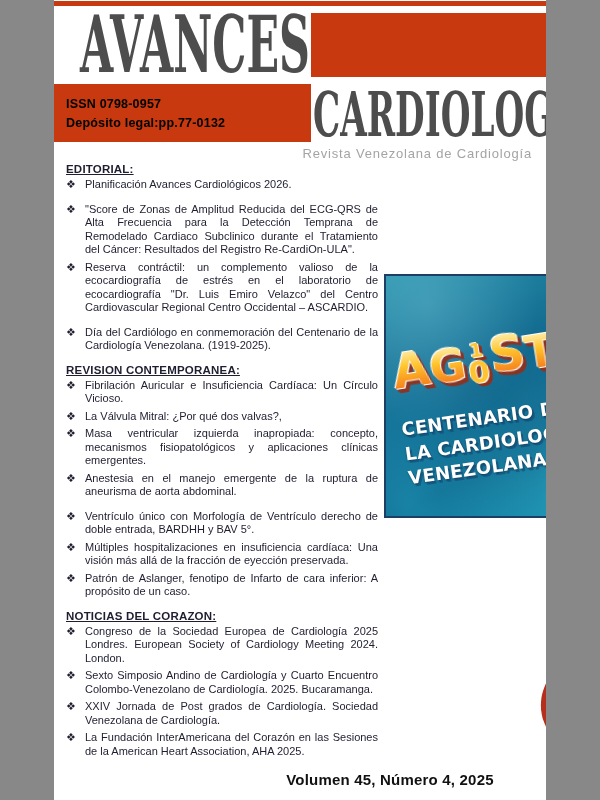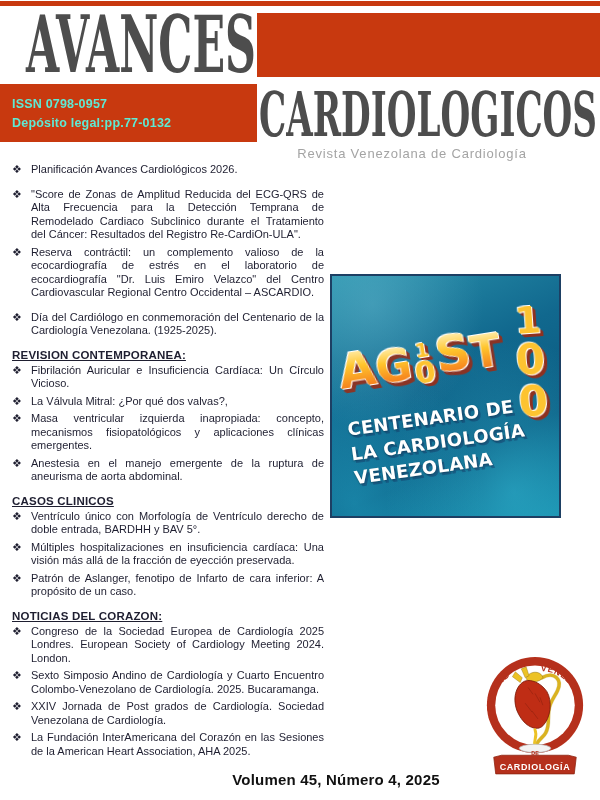--- a/index.html
+++ b/index.html
@@ -1,33 +1,33 @@
 <!DOCTYPE html>
 <html><head>
 <meta charset="utf-8">
 <style>
   html,body { margin:0; padding:0; background:#888; }
   .page {
-    position:relative; width:600px; height:800px; background:#ffffff;
+    position:relative; width:492px; height:800px; background:#ffffff;
     overflow:hidden; font-family:"Liberation Sans", sans-serif; margin:0 auto;
   }
   
   .top-bar { position:absolute; left:0; top:1px; width:600px; height:5px; background:#c8390f; }
   .avances-svg { position:absolute; left:24px; top:6px; }
   .avances-svg text { font-family:"DejaVu Serif", serif; font-weight:bold; fill:#4d4d4d; }
   .red-rect-right { position:absolute; left:257px; top:13px; width:343px; height:64px; background:#c8390f; }
   .issn-block {
     position:absolute; left:0; top:84px; width:257px; height:58px; background:#c8390f;
-    color:#5eead4; font-weight:bold; font-size:12.5px; line-height:19px;
+    color:#000000; font-weight:bold; font-size:12.5px; line-height:19px;
     padding:11px 0 0 12px; box-sizing:border-box; letter-spacing:.2px;
   }
   .cardio-svg { position:absolute; left:257px; top:80px; }
   .cardio-svg text { font-family:"DejaVu Serif", serif; font-weight:bold; fill:#4d4d4d; }
   .tagline {
-    position:absolute; right:14px; top:146px; width:348px; text-align:center;
+    position:absolute; right:14px; top:146px; width:348px; text-align:right;
     color:#a4a4a4; font-size:13px; line-height:15.5px; letter-spacing:.8px;
   }
   
   .toc { position:absolute; left:12px; top:163px; width:312px; color:#1e1e30; }
   .toc-heading {
     margin:0 0 3px 0; font-size:11.5px; font-weight:bold;
     text-decoration:underline; letter-spacing:.2px;
   }
   .toc-section { margin-bottom:11px; }
   .toc-item { display:flex; margin-bottom:4px; }
@@ -115,41 +115,42 @@
     <text x="2" y="56" font-size="62" textLength="338" lengthAdjust="spacingAndGlyphs">CARDIOLOGICOS</text>
   </svg>
 
   <div class="tagline">
     <div>Revista Venezolana de Cardiología</div>
   </div>
 
   <div class="toc">
 
     <div class="toc-section">
+      <h3 class="toc-heading">EDITORIAL:</h3>
       <div class="toc-item">
         <span class="bullet">❖</span>
         <span class="item-text">Planificación Avances Cardiológicos 2026.</span>
       </div>
     </div>
 
     <div class="toc-section">
       <div class="toc-item">
         <span class="bullet">❖</span>
         <span class="item-text">"Score de Zonas de Amplitud Reducida del ECG-QRS de Alta Frecuencia para la Detección Temprana de Remodelado Cardiaco Subclinico durante el Tratamiento del Cáncer: Resultados del Registro Re-CardiOn-ULA".</span>
       </div>
       <div class="toc-item">
         <span class="bullet">❖</span>
         <span class="item-text">Reserva contráctil: un complemento valioso de la ecocardiografía de estrés en el laboratorio de ecocardiografía "Dr. Luis Emiro Velazco" del Centro Cardiovascular Regional Centro Occidental – ASCARDIO.</span>
       </div>
     </div>
 
     <div class="toc-section">
       <div class="toc-item">
         <span class="bullet">❖</span>
-        <span class="item-text">Día del Cardiólogo en conmemoración del Centenario de la Cardiología Venezolana.   (1925-2025).</span>
+        <span class="item-text">Día del Cardiólogo en conmemoración del Centenario de la Cardiología Venezolana.   (1919-2025).</span>
       </div>
     </div>
 
     <div class="toc-section">
       <h3 class="toc-heading">REVISION CONTEMPORANEA:</h3>
       <div class="toc-item">
         <span class="bullet">❖</span>
         <span class="item-text">Fibrilación Auricular e Insuficiencia Cardíaca: Un Círculo Vicioso.</span>
       </div>
       <div class="toc-item">
@@ -160,21 +161,20 @@
         <span class="bullet">❖</span>
         <span class="item-text">Masa ventricular izquierda inapropiada: concepto, mecanismos fisiopatológicos y aplicaciones clínicas emergentes.</span>
       </div>
       <div class="toc-item">
         <span class="bullet">❖</span>
         <span class="item-text">Anestesia en el manejo emergente de la ruptura de aneurisma de aorta abdominal.</span>
       </div>
     </div>
 
     <div class="toc-section">
-      <h3 class="toc-heading">CASOS CLINICOS</h3>
       <div class="toc-item">
         <span class="bullet">❖</span>
         <span class="item-text">Ventrículo único con Morfología de Ventrículo derecho de doble entrada, BARDHH y BAV 5°.</span>
       </div>
       <div class="toc-item">
         <span class="bullet">❖</span>
         <span class="item-text">Múltiples hospitalizaciones en insuficiencia cardíaca: Una visión más allá de la fracción de eyección preservada.</span>
       </div>
       <div class="toc-item">
         <span class="bullet">❖</span>

